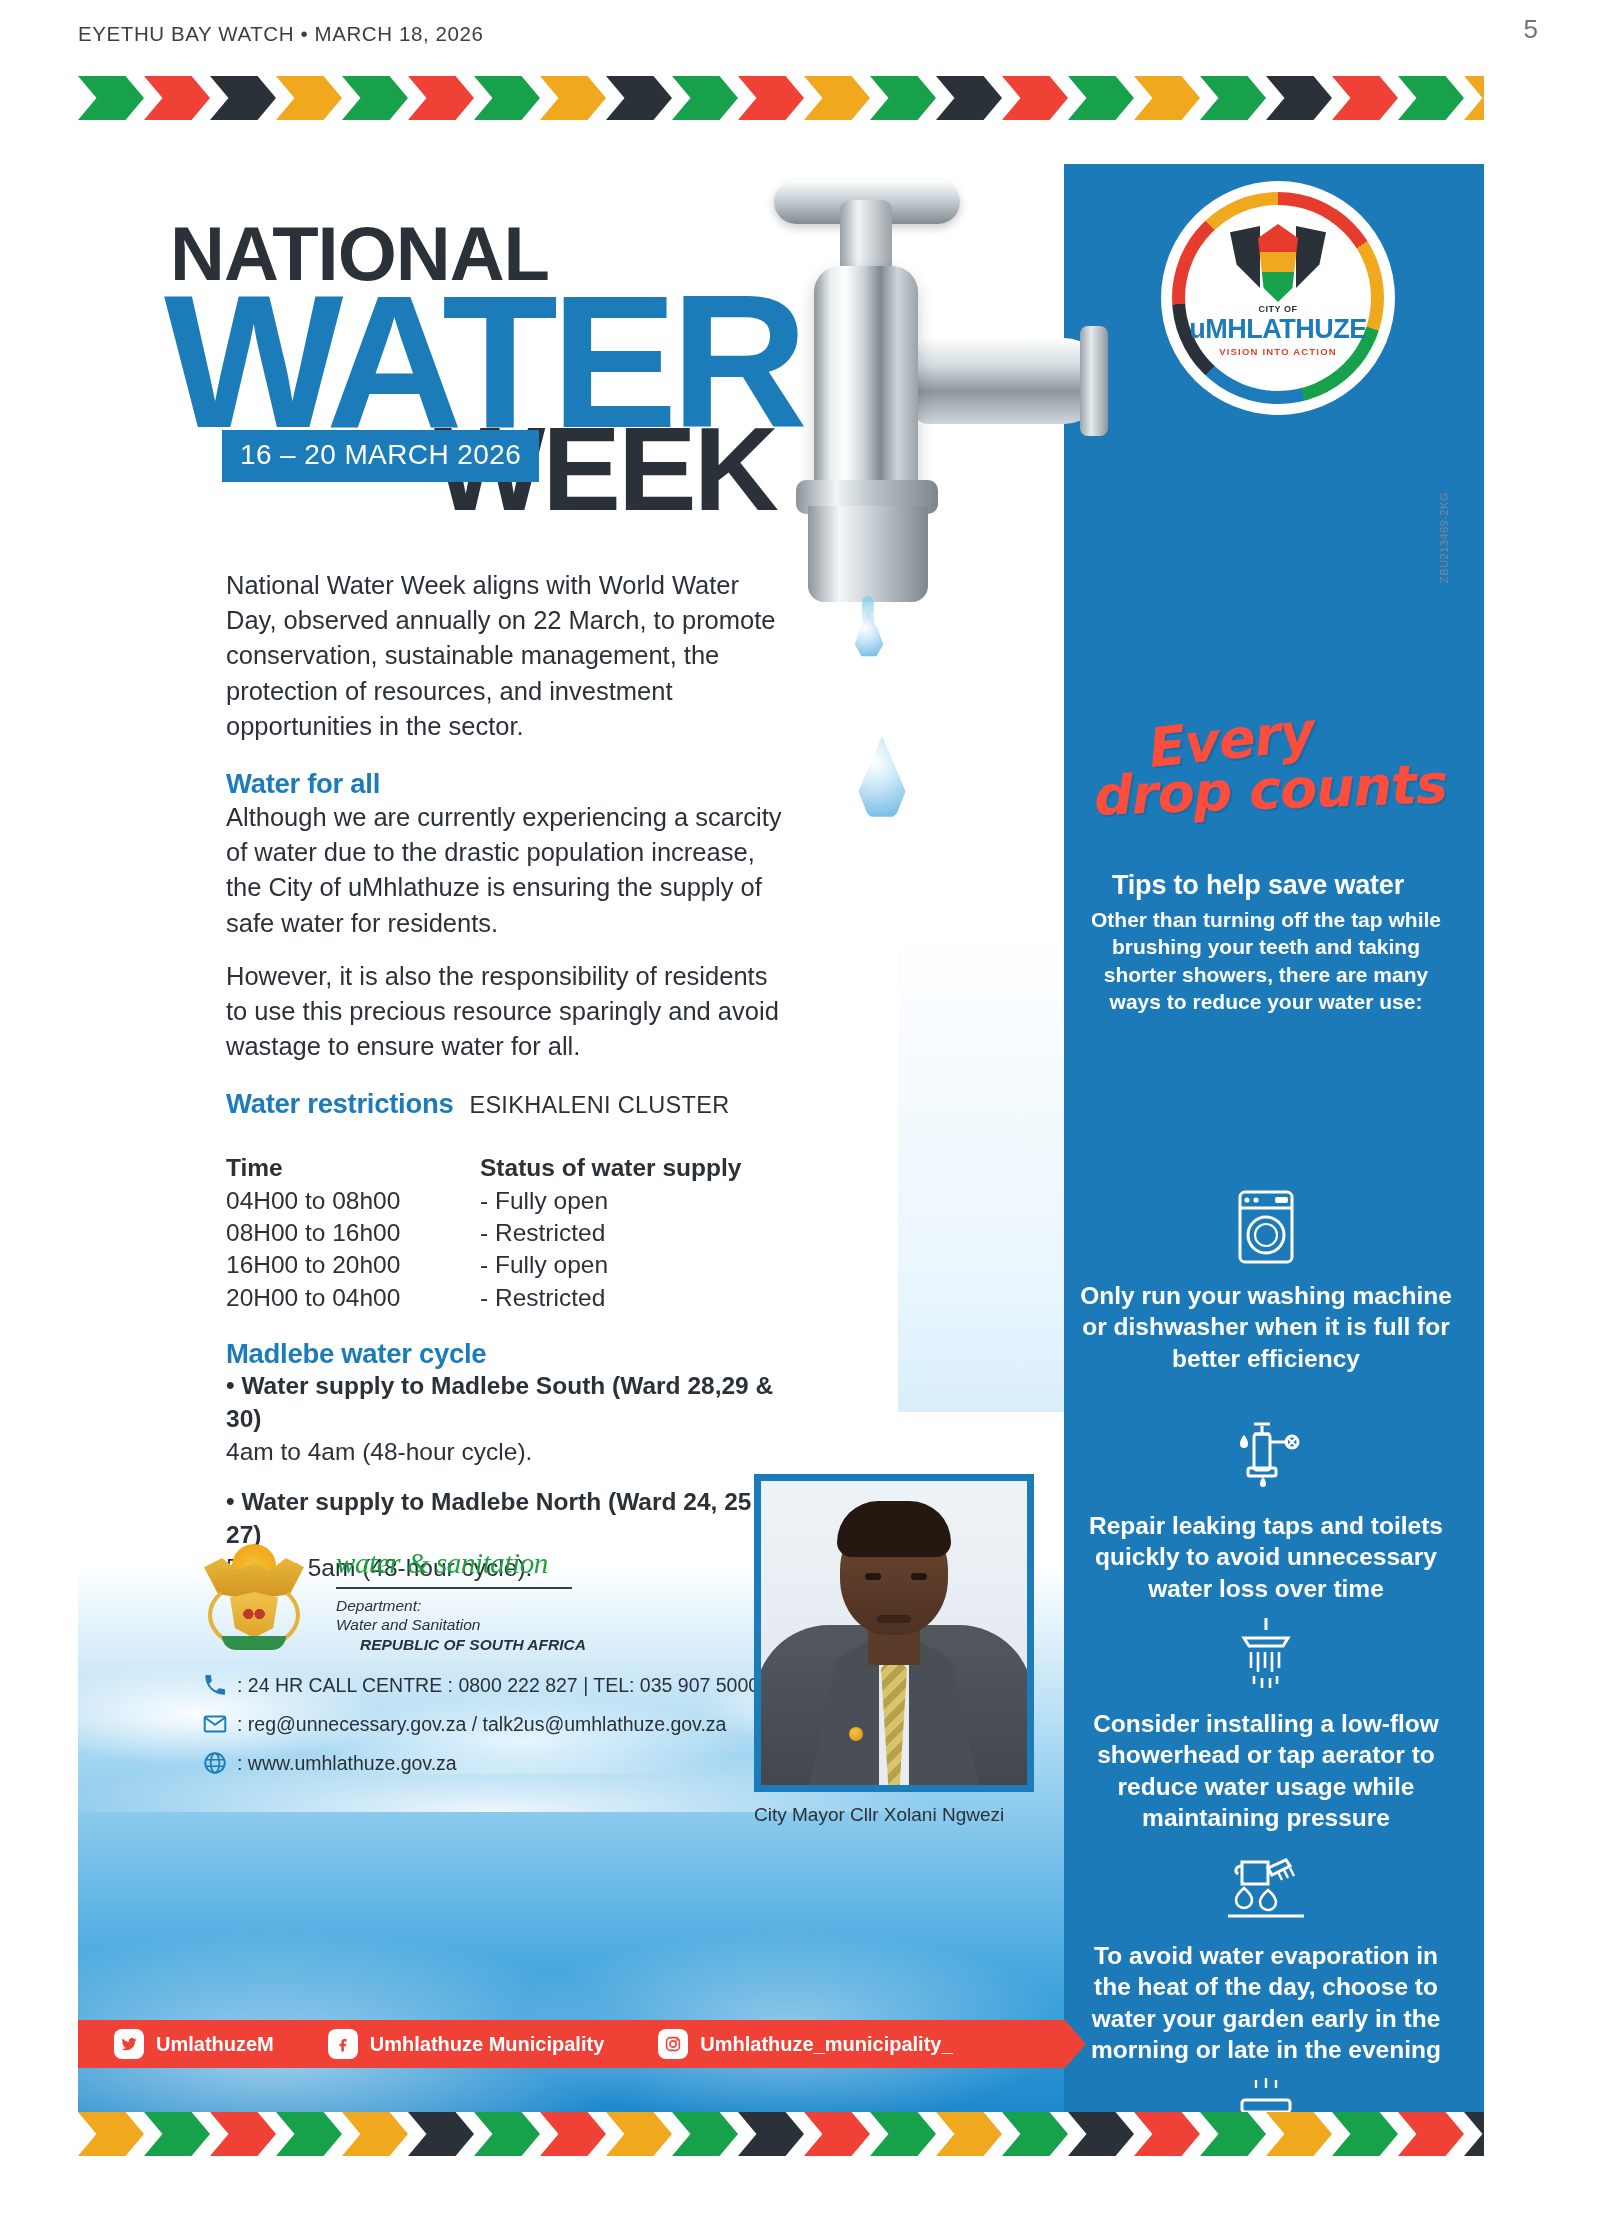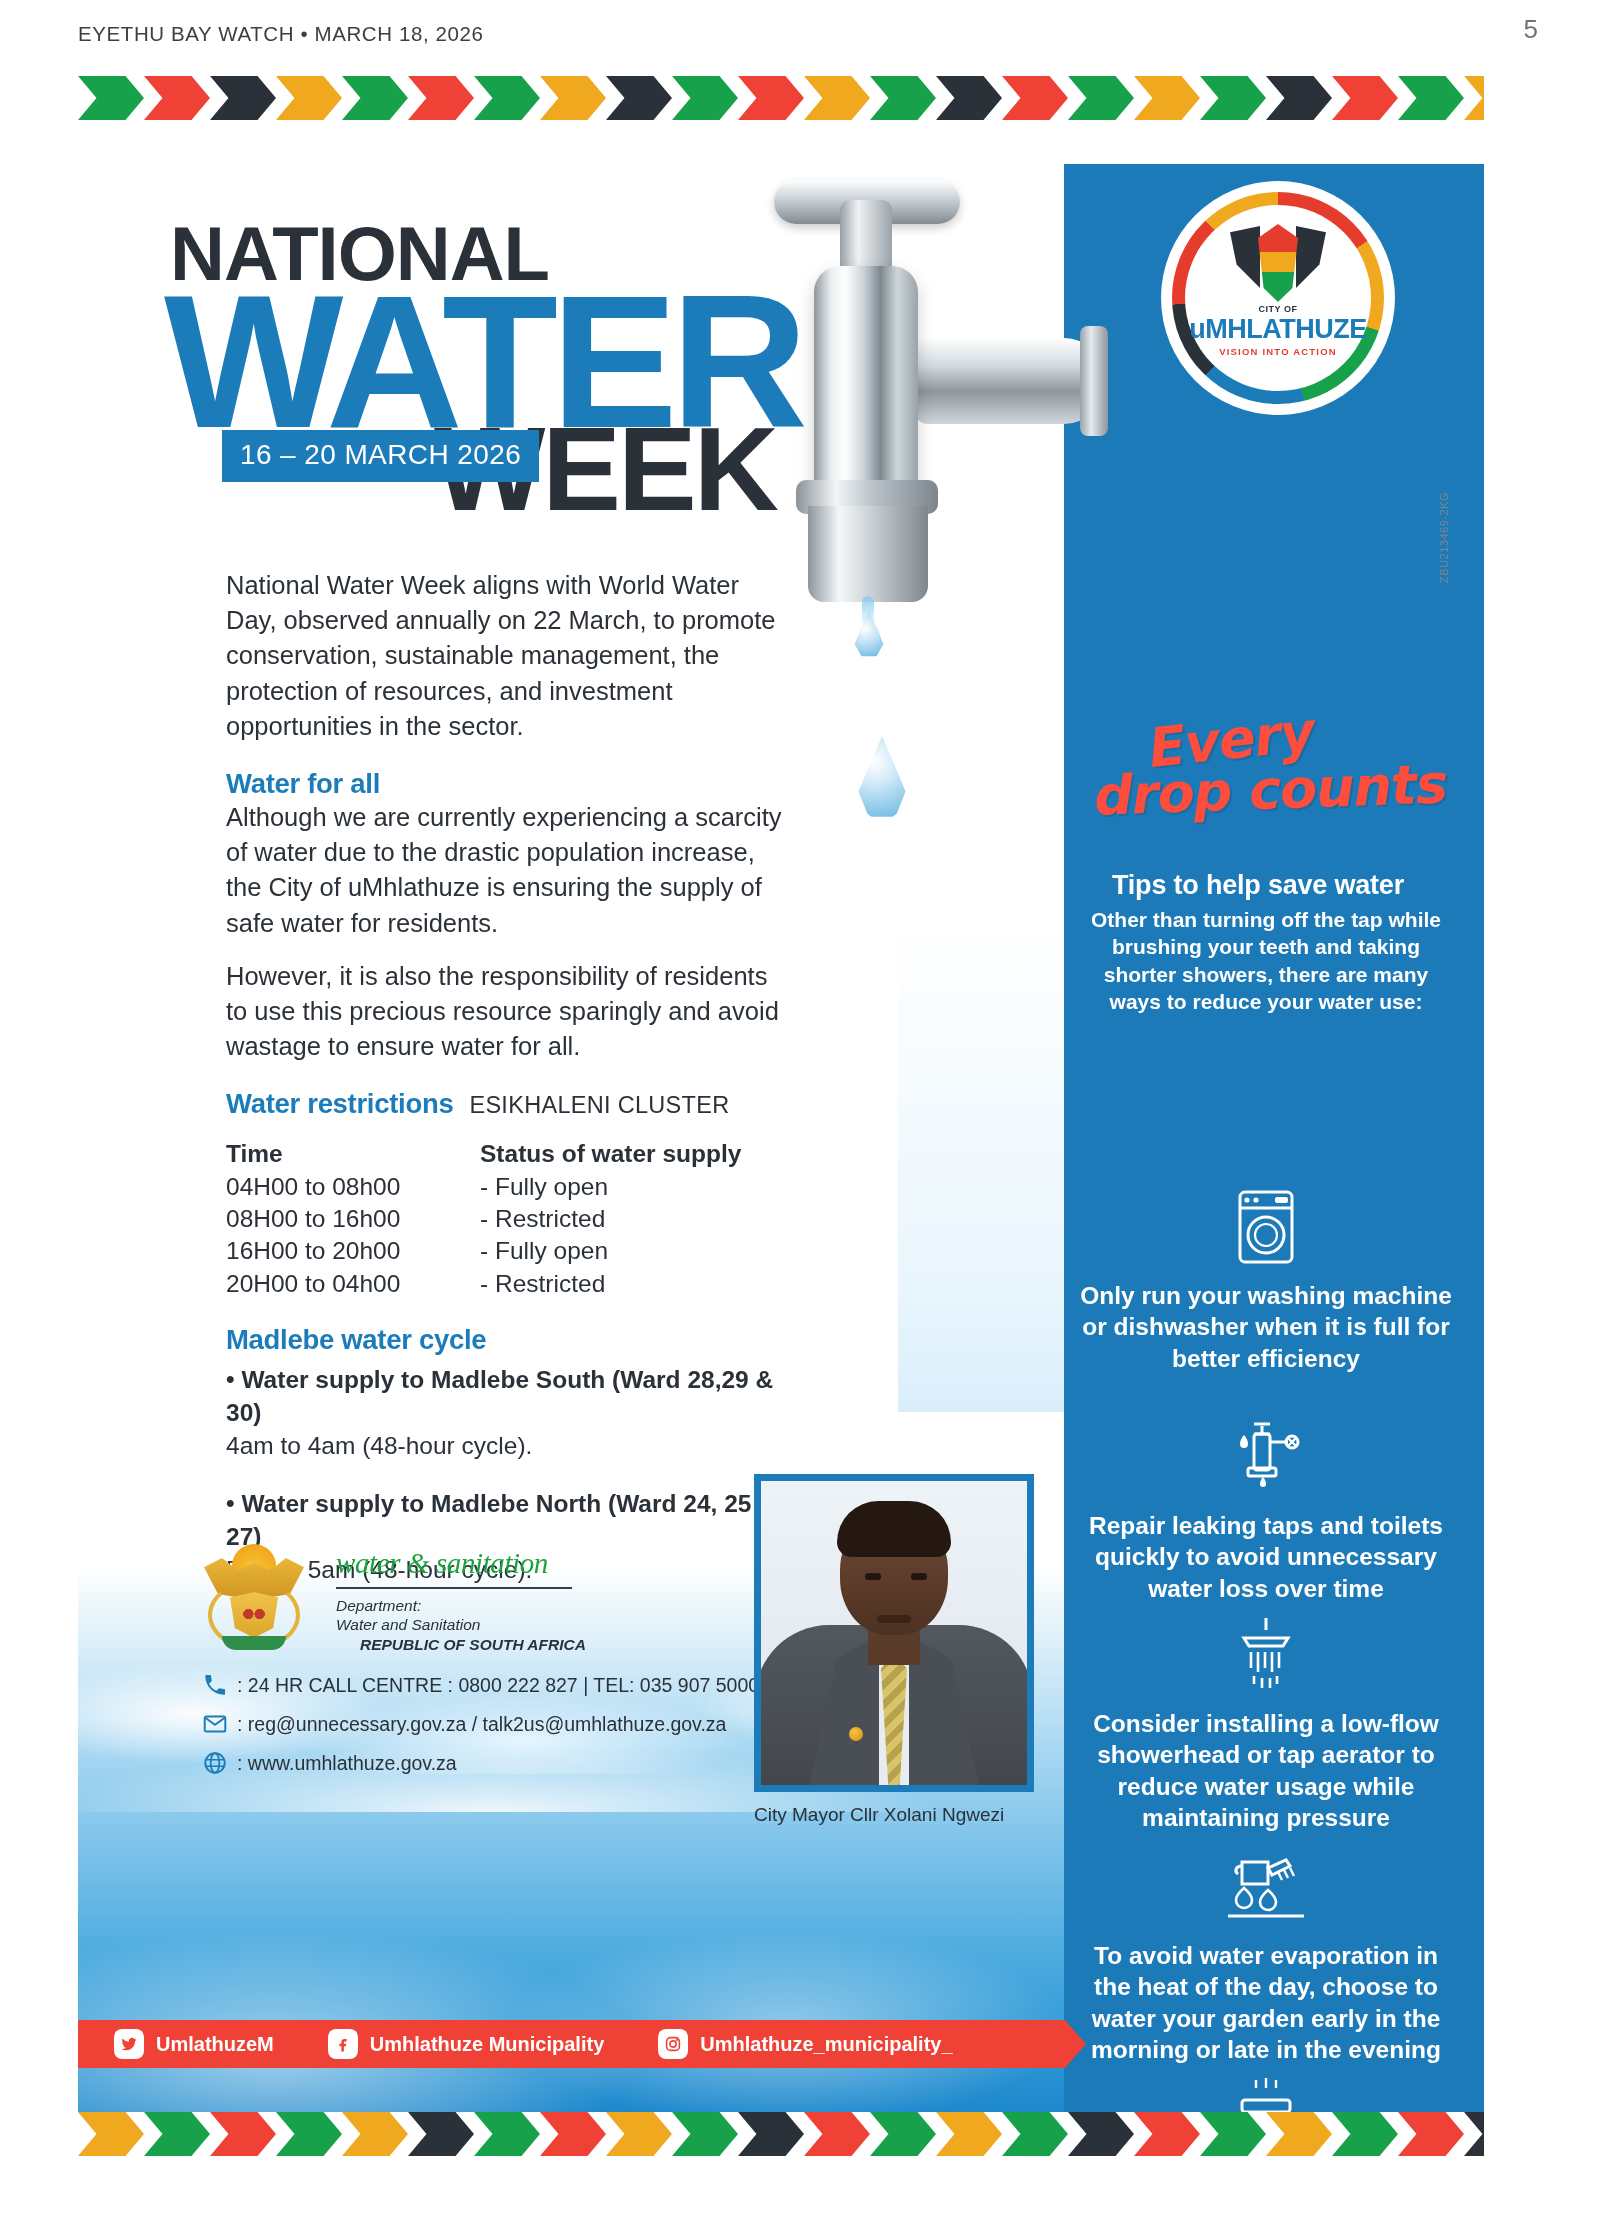--- a/index.html
+++ b/index.html
@@ -205,27 +205,27 @@
   
   .lcol{ position:absolute; left:148px; top:448px; width:566px; }
   .p-lead{ font-size:25.5px; line-height:1.38; color:#2b3138; }
   .h-blue{ font-size:27.5px; font-weight:800; color:#1c7cba; letter-spacing:-.3px; }
   .sp24{ height:24px; }
   .sp18{ height:18px; }
 
   .restr-head{ display:flex; align-items:baseline; gap:16px; }
   .restr-head .cluster{ font-size:23.5px; color:#2b3138; letter-spacing:.3px; }
 
-  .tbl{ margin-top:18px; }
+  .tbl{ margin-top:32px; }
   .tbl .row{ display:flex; font-size:24.5px; line-height:1.32; }
   .tbl .row.head{ font-weight:800; }
   .tbl .c1{ width:254px; flex:0 0 254px; }
   .tbl .c2{ flex:1 1 auto; }
 
-  .cycle-item{ font-size:24.5px; line-height:1.34;margin-top:8px; }
+  .cycle-item{ font-size:24.5px; line-height:1.34; }
   .cycle-item b{ font-weight:800; }
 
   
   .dws{ position:absolute; left:124px; top:1418px; width:380px; height:120px; }
   .dws .coat{ position:absolute; left:0; top:6px; width:104px; height:108px; }
   .dws .coat .sun{
     position:absolute; left:30px; top:0; width:44px; height:26px; border-radius:22px 22px 0 0;
     background:radial-gradient(circle at 50% 100%, #f6c63a 0%, #f2a81c 70%, #e8961a 100%);
   }
   .dws .coat .wings{

